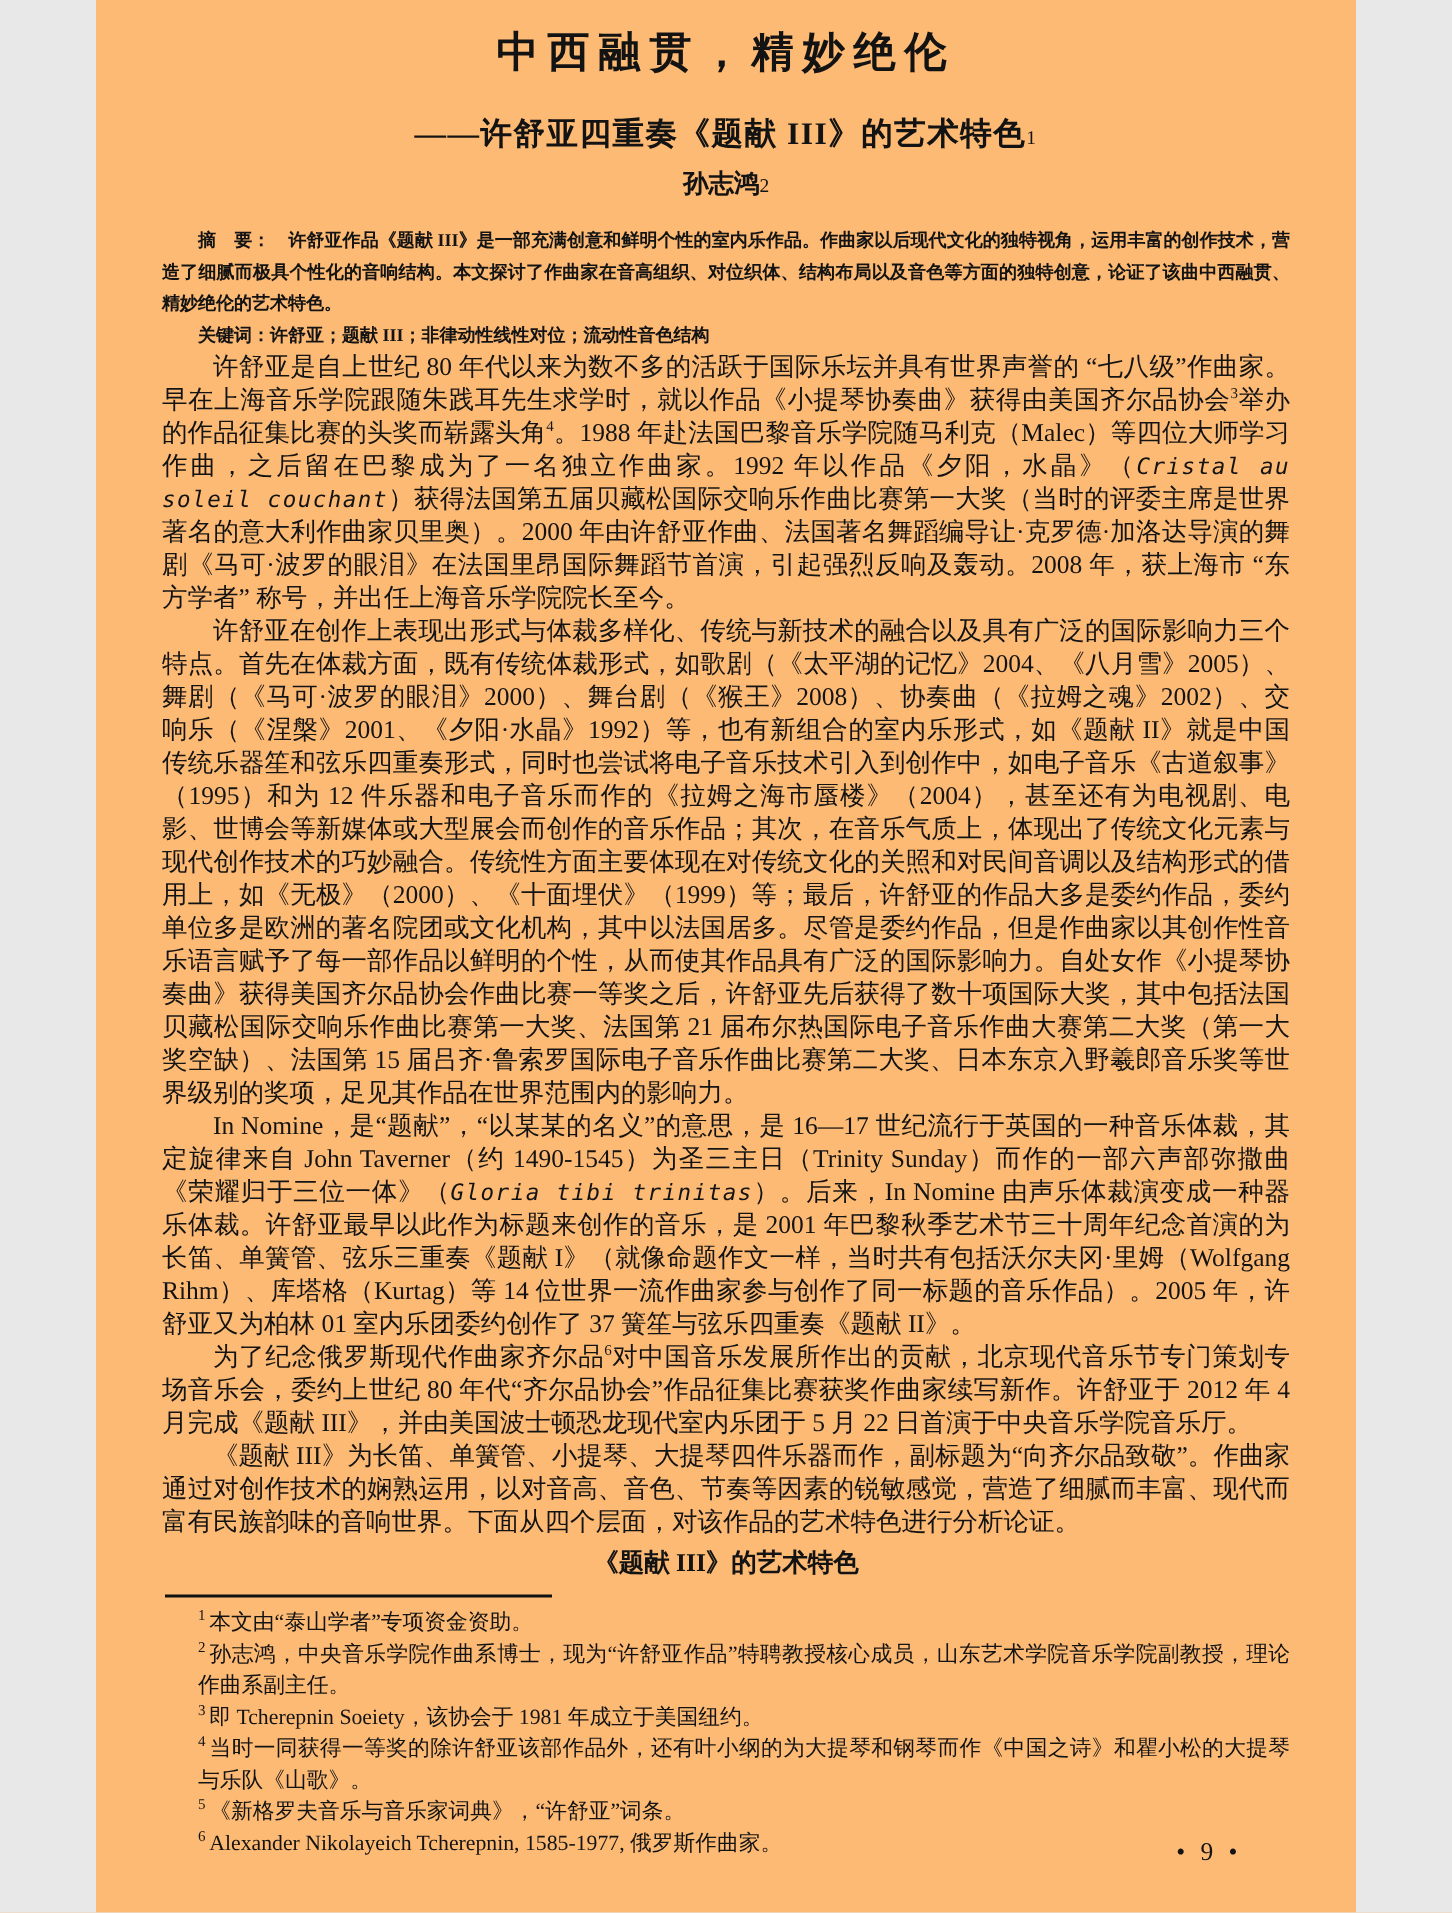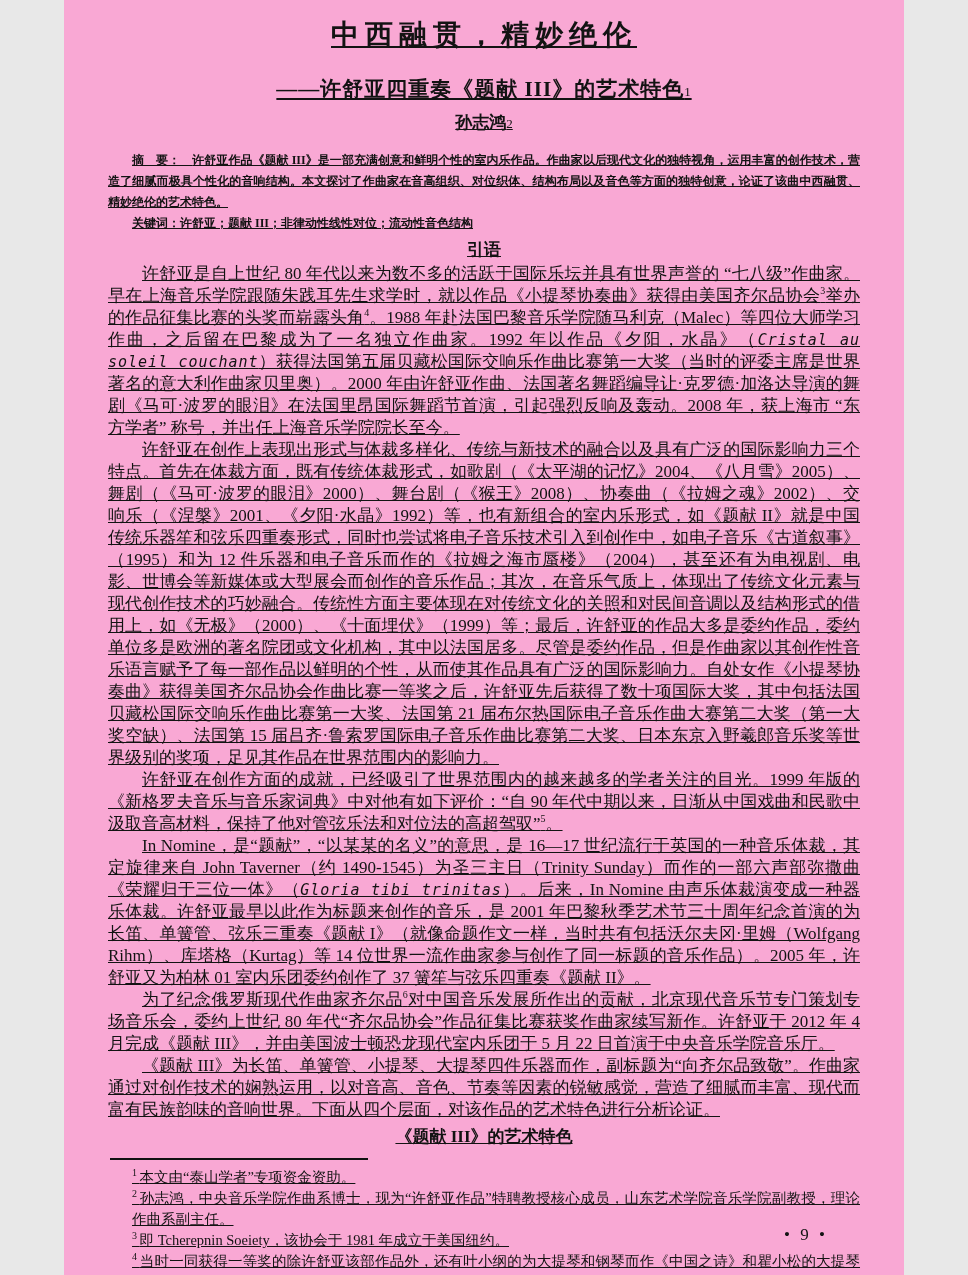--- a/index.html
+++ b/index.html
@@ -1,26 +1,25 @@
 <!DOCTYPE html>
 <html><head>
 <meta charset="utf-8">
 <style>
   html,body{margin:0;padding:0;background:#e8e8e8;}
   .page{
     position:relative;
     width:840px;height:1275px;
     margin:0 auto;
-    background:#f9a8d4;
+    background:#fdba74;
     box-sizing:border-box;
     padding:8px 44px 0 44px;
     font-family:"Liberation Serif","DejaVu Serif",serif;
     color:#131313;
     overflow:hidden;
-    text-decoration:underline;
   }
   .title{
     text-align:center;
     font-size:28px;
     font-weight:bold;
     letter-spacing:6px;
     margin:8px 0 0 0;
   }
   .subtitle{
     text-align:center;
@@ -134,39 +133,38 @@
   <h1 class="title">中西融贯，精妙绝伦</h1>
 
   <h2 class="subtitle"><span>——许舒亚四重奏《题献 III》的艺术特色</span><span class="noteref">1</span></h2>
 
   <div class="author"><span>孙志鸿</span><span class="noteref">2</span></div>
 
   <p class="abstract"><span>摘　要：　</span><span>许舒亚作品《题献 III》是一部充满创意和鲜明个性的室内乐作品。作曲家以后现代文化的独特视角，运用丰富的创作技术，营造了细腻而极具个性化的音响结构。本文探讨了作曲家在音高组织、对位织体、结构布局以及音色等方面的独特创意，论证了该曲中西融贯、精妙绝伦的艺术特色。</span></p>
 
   <p class="keywords"><span>关键词：</span><span>许舒亚；题献 III；非律动性线性对位；流动性音色结构</span></p>
 
-  <h3 class="sec-heading">引语</h3>
 
   <div id="paragraphs">
       <p class="para"><span>许舒亚是自上世纪 80 年代以来为数不多的活跃于国际乐坛并具有世界声誉的 “七八级”作曲家。早在上海音乐学院跟随朱践耳先生求学时，就以作品《小提琴协奏曲》获得由美国齐尔品协会</span><sup>3</sup><span>举办的作品征集比赛的头奖而崭露头角</span><sup>4</sup><span>。1988 年赴法国巴黎音乐学院随马利克（Malec）等四位大师学习作曲，之后留在巴黎成为了一名独立作曲家。1992 年以作品《夕阳，水晶》（</span><span class="it">Cristal au soleil couchant</span><span>）获得法国第五届贝藏松国际交响乐作曲比赛第一大奖（当时的评委主席是世界著名的意大利作曲家贝里奥）。2000 年由许舒亚作曲、法国著名舞蹈编导让·克罗德·加洛达导演的舞剧《马可·波罗的眼泪》在法国里昂国际舞蹈节首演，引起强烈反响及轰动。2008 年，获上海市 “东方学者” 称号，并出任上海音乐学院院长至今。</span></p>
       <p class="para"><span>许舒亚在创作上表现出形式与体裁多样化、传统与新技术的融合以及具有广泛的国际影响力三个特点。首先在体裁方面，既有传统体裁形式，如歌剧（《太平湖的记忆》2004、《八月雪》2005）、舞剧（《马可·波罗的眼泪》2000）、舞台剧（《猴王》2008）、协奏曲（《拉姆之魂》2002）、交响乐（《涅槃》2001、《夕阳·水晶》1992）等，也有新组合的室内乐形式，如《题献 II》就是中国传统乐器笙和弦乐四重奏形式，同时也尝试将电子音乐技术引入到创作中，如电子音乐《古道叙事》（1995）和为 12 件乐器和电子音乐而作的《拉姆之海市蜃楼》（2004），甚至还有为电视剧、电影、世博会等新媒体或大型展会而创作的音乐作品；其次，在音乐气质上，体现出了传统文化元素与现代创作技术的巧妙融合。传统性方面主要体现在对传统文化的关照和对民间音调以及结构形式的借用上，如《无极》（2000）、《十面埋伏》（1999）等；最后，许舒亚的作品大多是委约作品，委约单位多是欧洲的著名院团或文化机构，其中以法国居多。尽管是委约作品，但是作曲家以其创作性音乐语言赋予了每一部作品以鲜明的个性，从而使其作品具有广泛的国际影响力。自处女作《小提琴协奏曲》获得美国齐尔品协会作曲比赛一等奖之后，许舒亚先后获得了数十项国际大奖，其中包括法国贝藏松国际交响乐作曲比赛第一大奖、法国第 21 届布尔热国际电子音乐作曲大赛第二大奖（第一大奖空缺）、法国第 15 届吕齐·鲁索罗国际电子音乐作曲比赛第二大奖、日本东京入野羲郎音乐奖等世界级别的奖项，足见其作品在世界范围内的影响力。</span></p>
-      <p class="para"><span>许舒亚在创作方面的成就，已经吸引了世界范围内的越来越多的学者关注的目光。1999 年版的《新格罗夫音乐与音乐家词典》中对他有如下评价：“自 90 年代中期以来，日渐从中国戏曲和民歌中汲取音高材料，保持了他对管弦乐法和对位法的高超驾驭”</span><sup>5</sup><span>。</span></p>
       <p class="para"><span>In Nomine，是“题献”，“以某某的名义”的意思，是 16—17 世纪流行于英国的一种音乐体裁，其定旋律来自 John Taverner（约 1490-1545）为圣三主日（Trinity Sunday）而作的一部六声部弥撒曲《荣耀归于三位一体》（</span><span class="it">Gloria tibi trinitas</span><span>）。后来，In Nomine 由声乐体裁演变成一种器乐体裁。许舒亚最早以此作为标题来创作的音乐，是 2001 年巴黎秋季艺术节三十周年纪念首演的为长笛、单簧管、弦乐三重奏《题献 I》（就像命题作文一样，当时共有包括沃尔夫冈·里姆（Wolfgang Rihm）、库塔格（Kurtag）等 14 位世界一流作曲家参与创作了同一标题的音乐作品）。2005 年，许舒亚又为柏林 01 室内乐团委约创作了 37 簧笙与弦乐四重奏《题献 II》。</span></p>
       <p class="para"><span>为了纪念俄罗斯现代作曲家齐尔品</span><sup>6</sup><span>对中国音乐发展所作出的贡献，北京现代音乐节专门策划专场音乐会，委约上世纪 80 年代“齐尔品协会”作品征集比赛获奖作曲家续写新作。许舒亚于 2012 年 4 月完成《题献 III》，并由美国波士顿恐龙现代室内乐团于 5 月 22 日首演于中央音乐学院音乐厅。</span></p>
       <p class="para"><span>《题献 III》为长笛、单簧管、小提琴、大提琴四件乐器而作，副标题为“向齐尔品致敬”。作曲家通过对创作技术的娴熟运用，以对音高、音色、节奏等因素的锐敏感觉，营造了细腻而丰富、现代而富有民族韵味的音响世界。下面从四个层面，对该作品的艺术特色进行分析论证。</span></p>
     </div>
 
   <h3 class="sec-heading">《题献 III》的艺术特色</h3>
 
   <hr class="fnrule">
 
   <div id="footnotes" class="footnotes">
       <div class="footnote"><sup>1 </sup><span>本文由“泰山学者”专项资金资助。</span></div>
       <div class="footnote"><sup>2 </sup><span>孙志鸿，中央音乐学院作曲系博士，现为“许舒亚作品”特聘教授核心成员，山东艺术学院音乐学院副教授，理论作曲系副主任。</span></div>
       <div class="footnote"><sup>3 </sup><span>即 Tcherepnin Soeiety，该协会于 1981 年成立于美国纽约。</span></div>
       <div class="footnote"><sup>4 </sup><span>当时一同获得一等奖的除许舒亚该部作品外，还有叶小纲的为大提琴和钢琴而作《中国之诗》和瞿小松的大提琴与乐队《山歌》。</span></div>
+      <div class="footnote"><sup>5 </sup><span>《新格罗夫音乐与音乐家词典》，“许舒亚”词条。</span></div>
       <div class="footnote"><sup>6 </sup><span>Alexander Nikolayeich Tcherepnin, 1585-1977, 俄罗斯作曲家。</span></div>
     </div>
 
   <div class="pageno">• 9 •</div>
 
 
 </div>
 
 </body></html>

